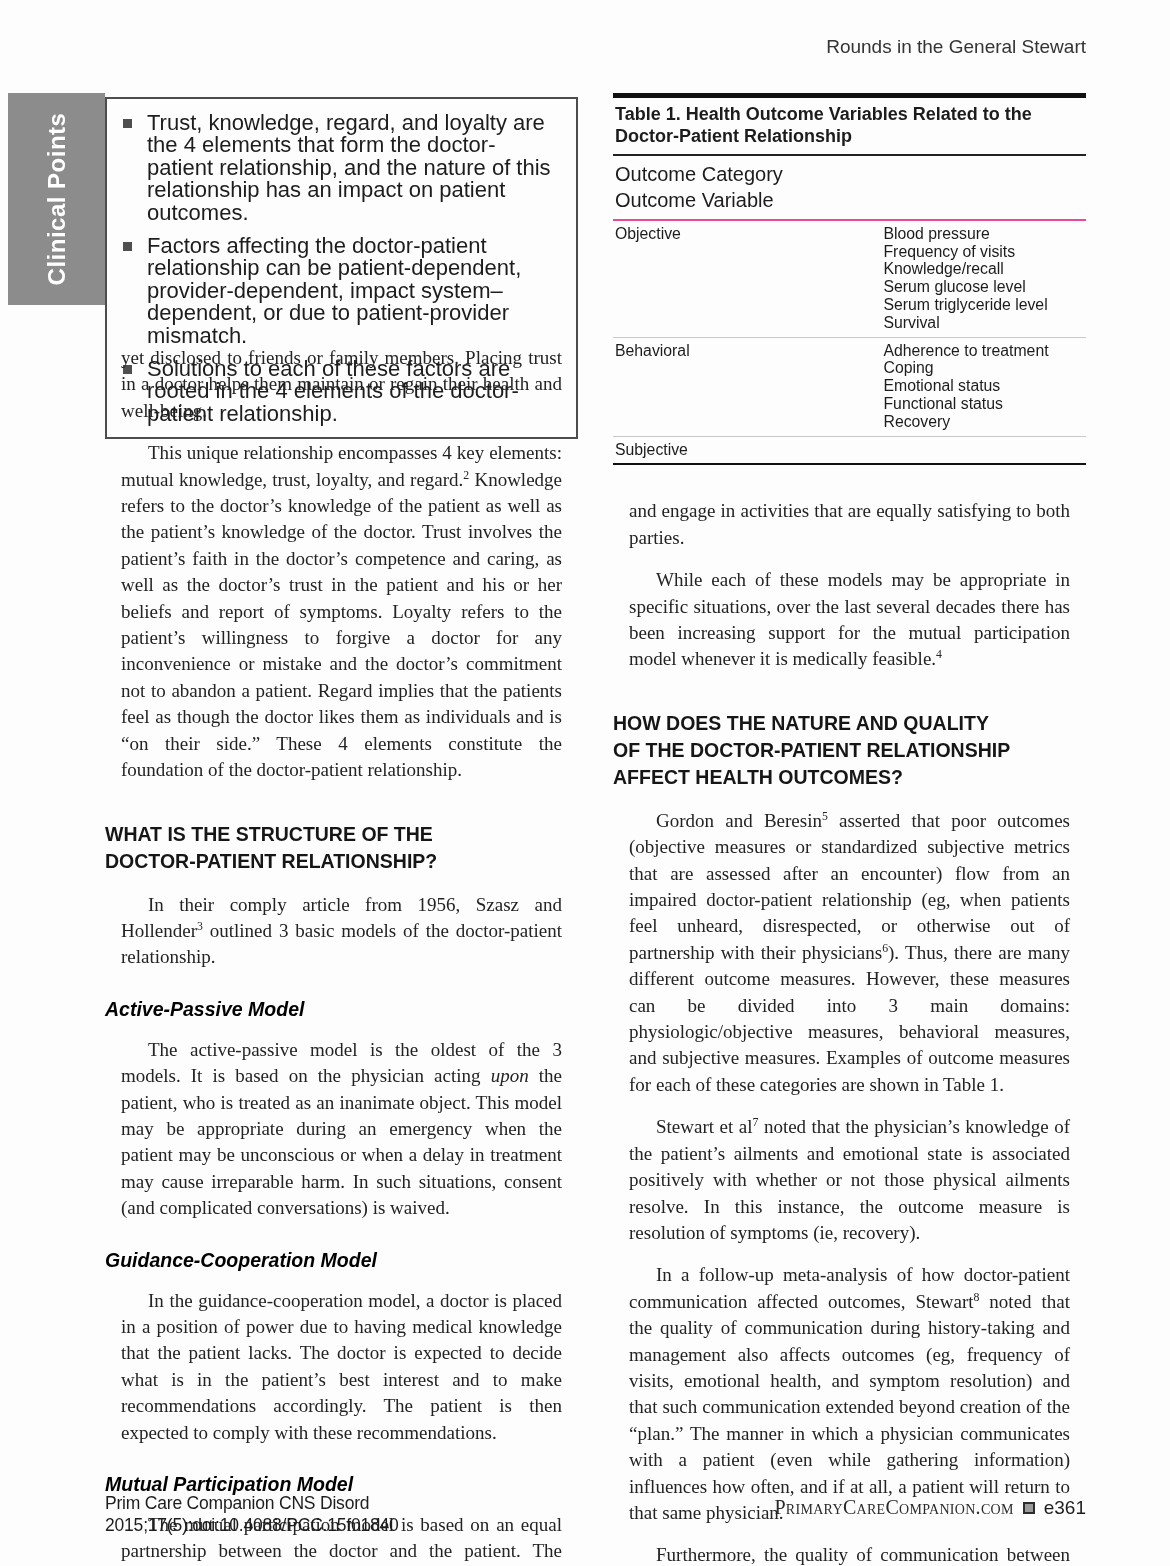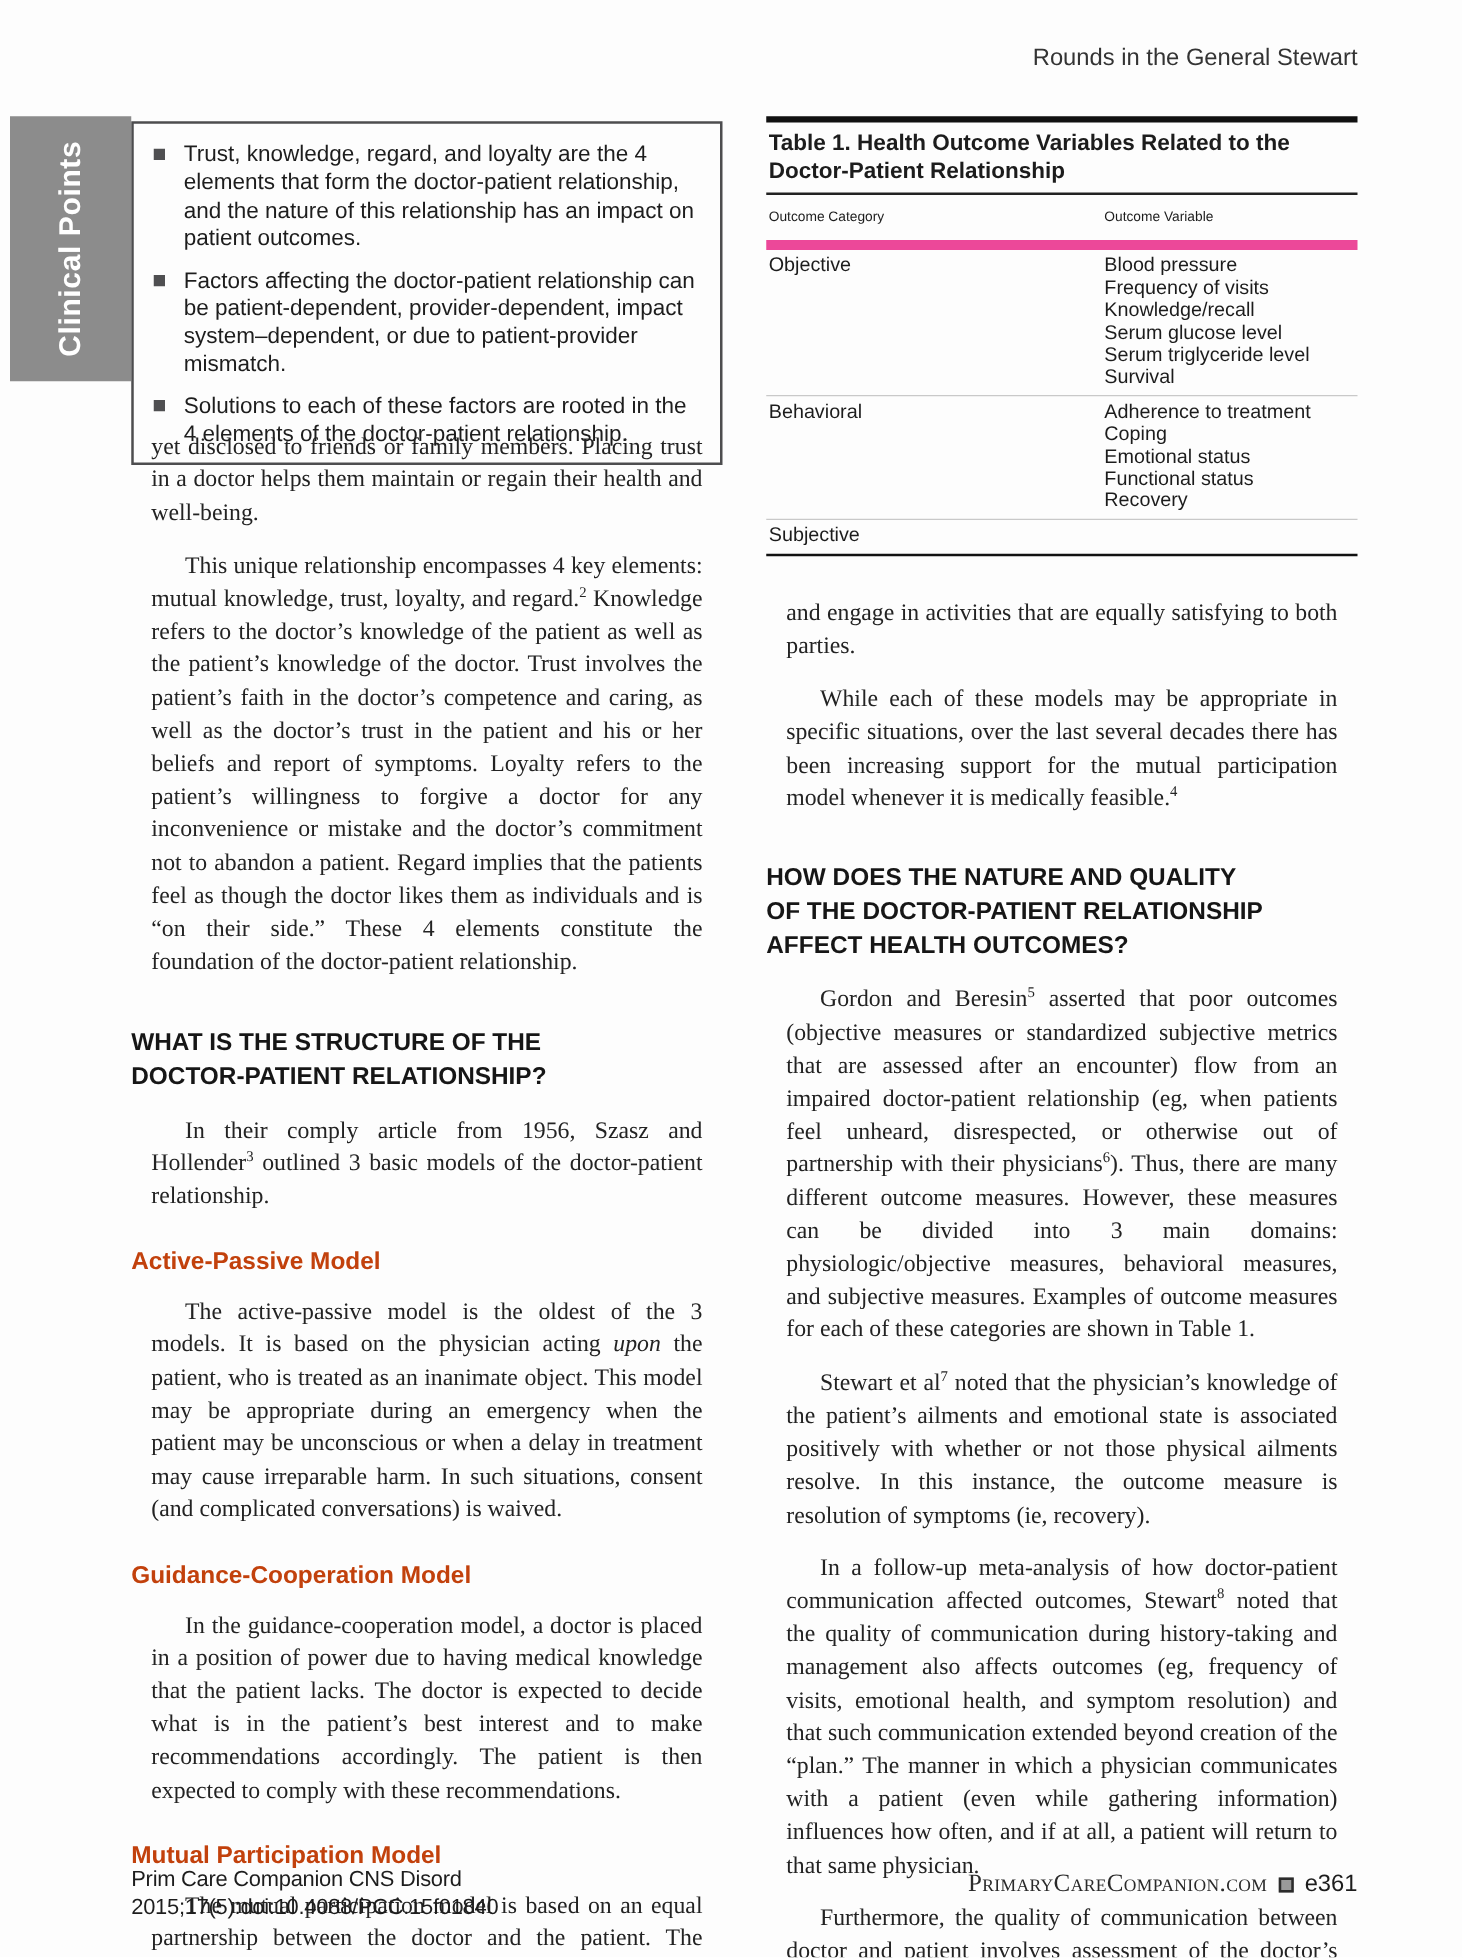--- a/index.html
+++ b/index.html
@@ -45,21 +45,21 @@
   .cp-box {
     position: absolute;
     left: 105px;
     top: 97px;
     width: 473px;
     min-height: 206px;
     border: 2px solid #4d4d4f;
     background: #fdfdfd;
     padding: 13px 18px 12px 16px;
     font-family: "Liberation Sans", "DejaVu Sans", sans-serif;
-    font-size: 18px;
+    font-size: 22px;
     line-height: 22.4px;
     color: #1d1d1d;
   }
   .cp-item { display: flex; gap: 15px; margin-bottom: 11px; }
   .cp-item:last-child { margin-bottom: 0; }
   .cp-bullet {
     flex: 0 0 auto;
     width: 9px; height: 9px;
     margin-top: 7px;
     background: #4f4f51;
@@ -85,45 +85,47 @@
     color: #161616;
     text-align: left;
     white-space: pre-line;
     margin: 37px 0 17px 0;
   }
   .sub-heading {
     font-family: "Liberation Sans", "DejaVu Sans", sans-serif;
     font-weight: 700;
     font-size: 19.5px;
     line-height: 24px;
-    color: #c2410c;
+    color: #000000;
     text-align: left;
     margin: 26px 0 4px 0;
+    font-style: italic;
   }
   
   .table1 {
     font-family: "Liberation Sans", "DejaVu Sans", sans-serif;
     text-align: left;
     border-top: 5px solid #111111;
     margin-bottom: 33px;
     color: #1c1c1c;
   }
   .t1-title {
     font-weight: 700;
     font-size: 18px;
     line-height: 21.5px;
     padding: 6px 0 7px 2px;
     border-bottom: 2px solid #222222;
     white-space: pre-line;
   }
   .t1-head {
     display: flex;
-    font-size: 11px;
+    font-size: 20px;
     padding: 5px 0 5px 2px;
-    border-bottom: 8px solid #ec4899;
+    border-bottom: 2px solid #ec4899;
+    flex-direction: column;
   }
   .t1-row {
     display: flex;
     font-size: 15.8px;
     line-height: 17.8px;
     padding: 4px 0 5px 2px;
     border-bottom: 1.5px solid #c9c9c9;
   }
   .t1-row:last-child { border-bottom: 2.5px solid #111111; }
   .t1-c1 { width: 57%; }

